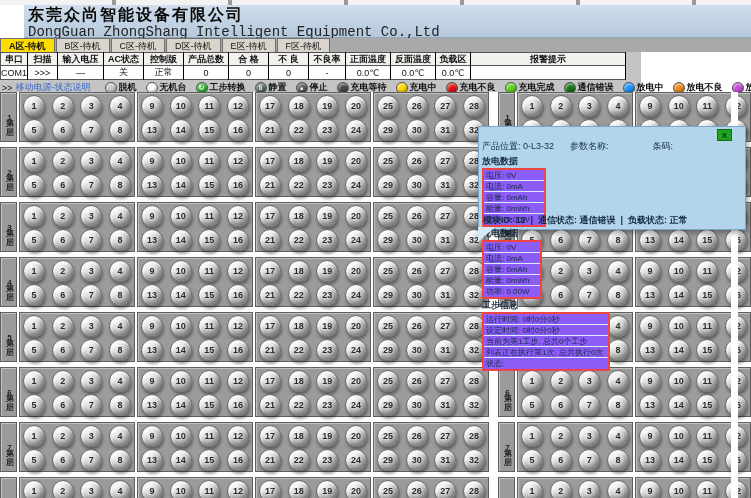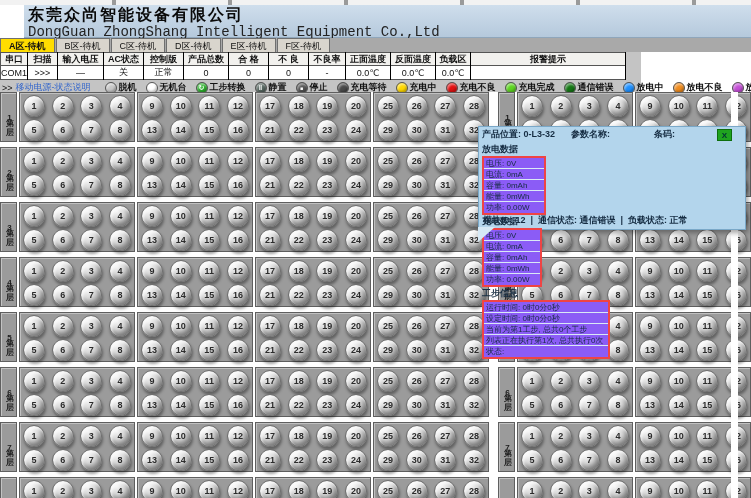--- a/index.html
+++ b/index.html
@@ -56,21 +56,21 @@
     border:1px solid #6e6e6e;
     box-shadow:1px 3px 3px rgba(0,0,0,.38), inset 2px 3px 3px rgba(255,255,255,.85), inset -2px -3px 4px rgba(0,0,0,.28);
     display:flex; align-items:center; justify-content:center; font-size:9px; font-weight:bold; color:#2b2b2b; }
   #right-white-strip { position:absolute; left:731px; top:92px; width:7px; height:406px; background:#fff; z-index:5; }
 
   
   #popup { position:absolute; left:478px; top:126px; width:268px; height:104px; background:#b3d5ec;
     border:1px solid #7aa8c8; box-shadow:2px 3px 5px rgba(0,0,0,.35); z-index:10; font-size:9px; color:#152c42; }
   #popup-tail { position:absolute; left:-1px; bottom:-13px; width:0; height:0;
     border-top:15px solid #d5e8f5; border-right:17px solid transparent; }
-  .popup-header { display:flex; align-items:flex-end; height:14px; padding:1px 3px 0; font-weight:bold; }
+  .popup-header { display:flex; align-items:flex-end; height:14px; padding:1px 3px 0; font-weight:normal;margin-top:12px; }
   .popup-header .ph-pos { margin-right:16px; }
   .popup-header .ph-param { margin-right:44px; }
   #popup-close { position:absolute; right:13px; top:2px; width:15px; height:12px; background:#1fa31f;
     border:1px solid #0d6e0d; color:#033; font-size:8px; font-weight:bold;
     display:flex; align-items:center; justify-content:center; cursor:pointer; }
   .popup-body { display:flex; padding:2px 3px 0;flex-direction:column; }
   .popup-sec { margin-right:10px; }
   .popup-sec-title { font-size:9px; font-weight:bold; height:13px; }
   .popup-box { background:#8b5cf6; border:2px solid #ef4444; }
   .popup-box .prow { height:11px; line-height:11px; padding:0 2px; font-size:8px; white-space:nowrap;

